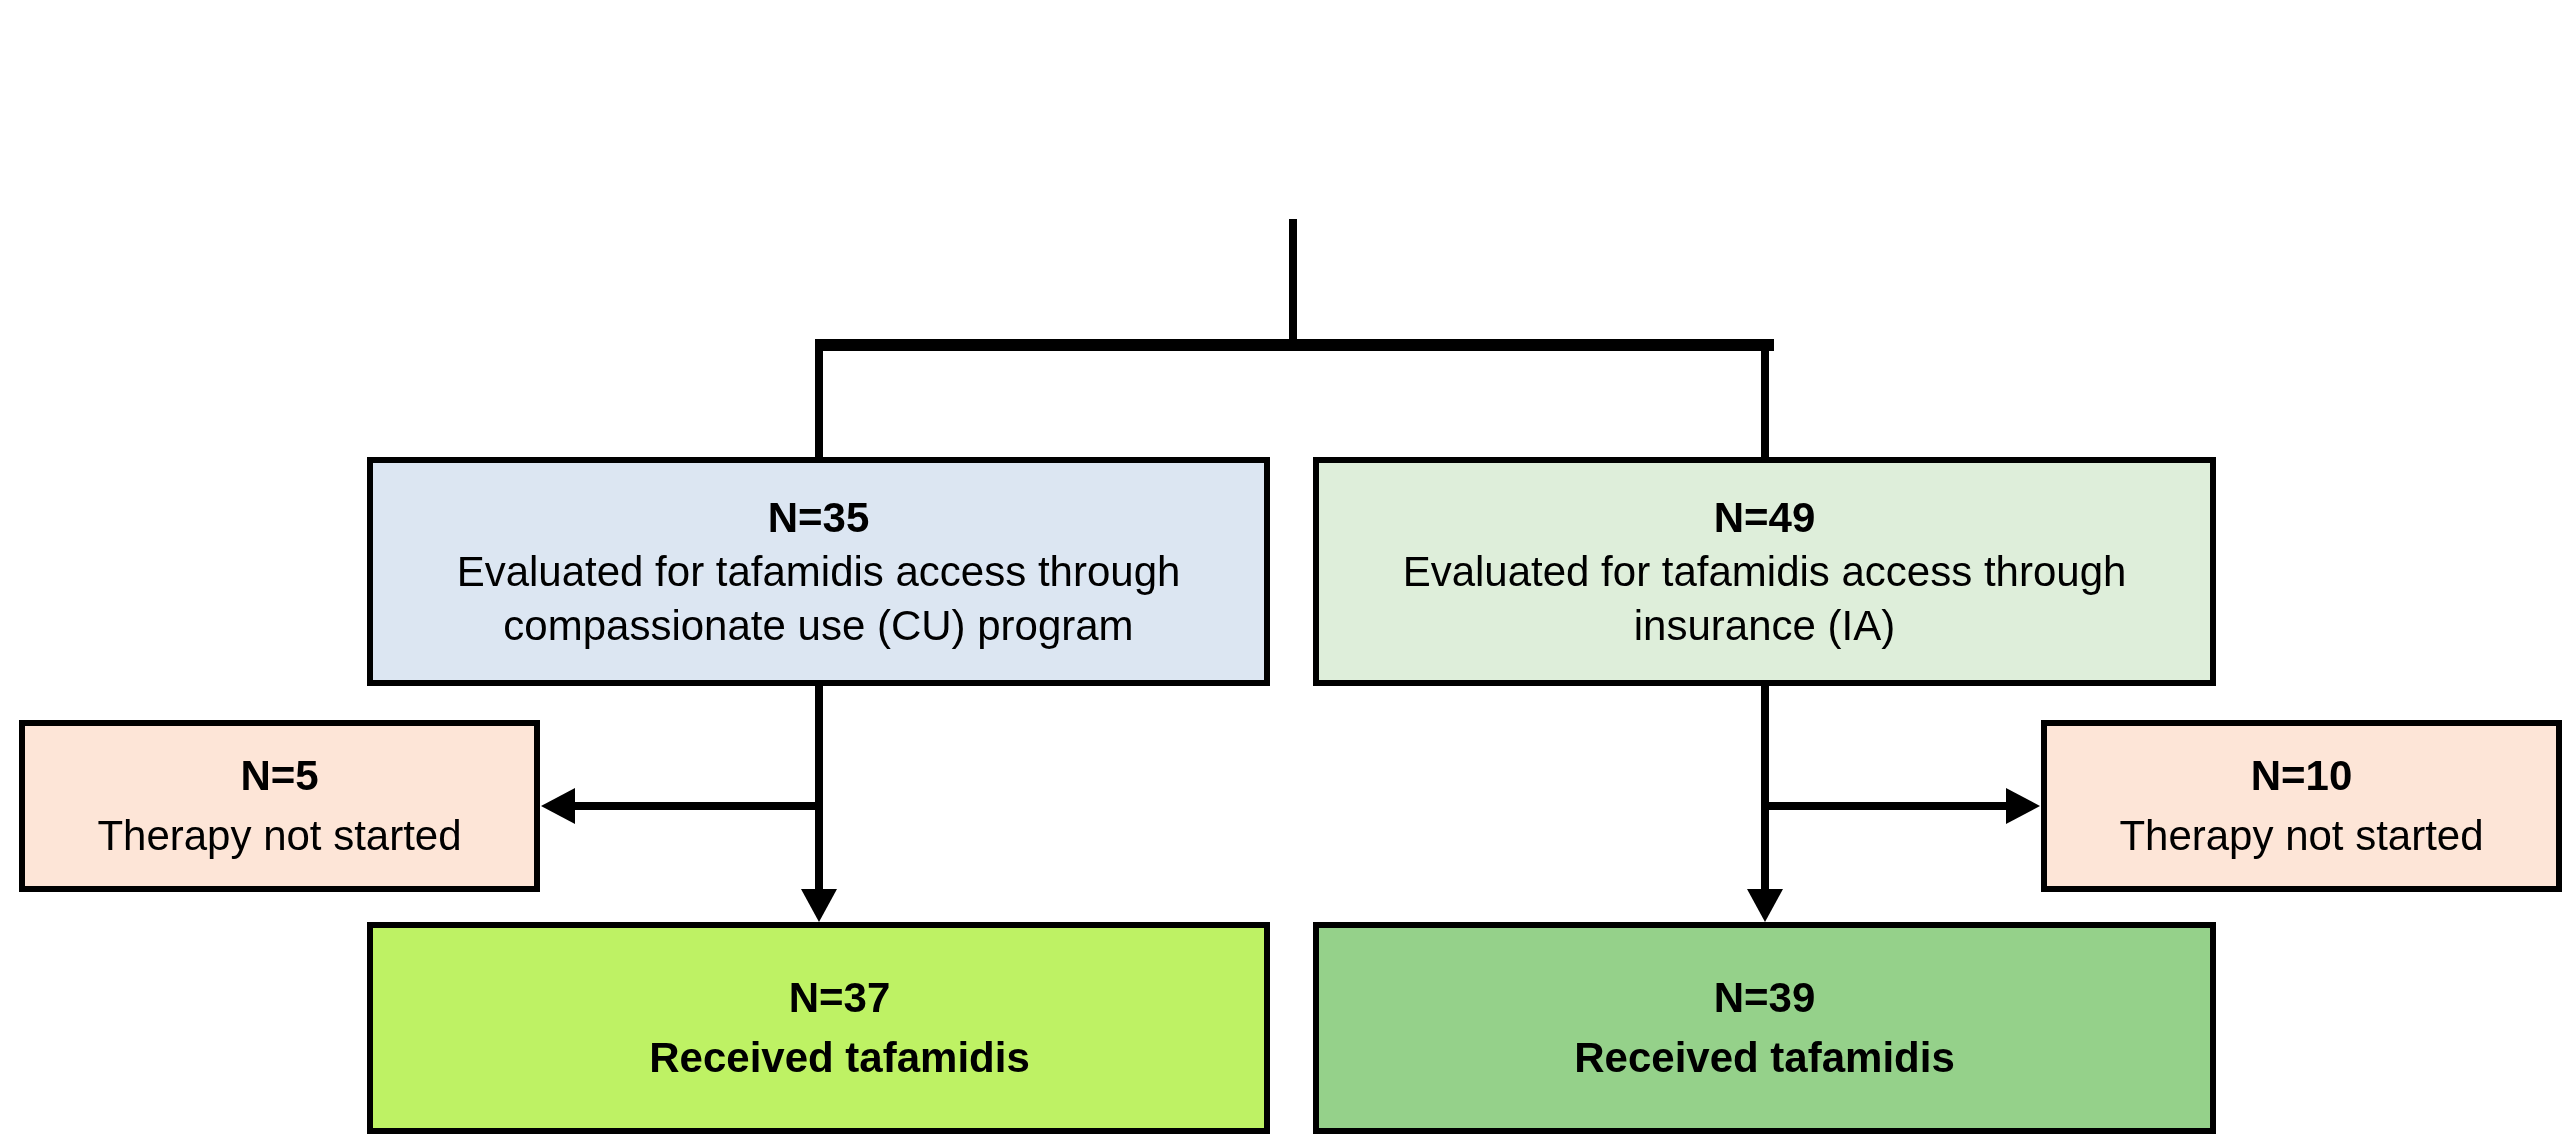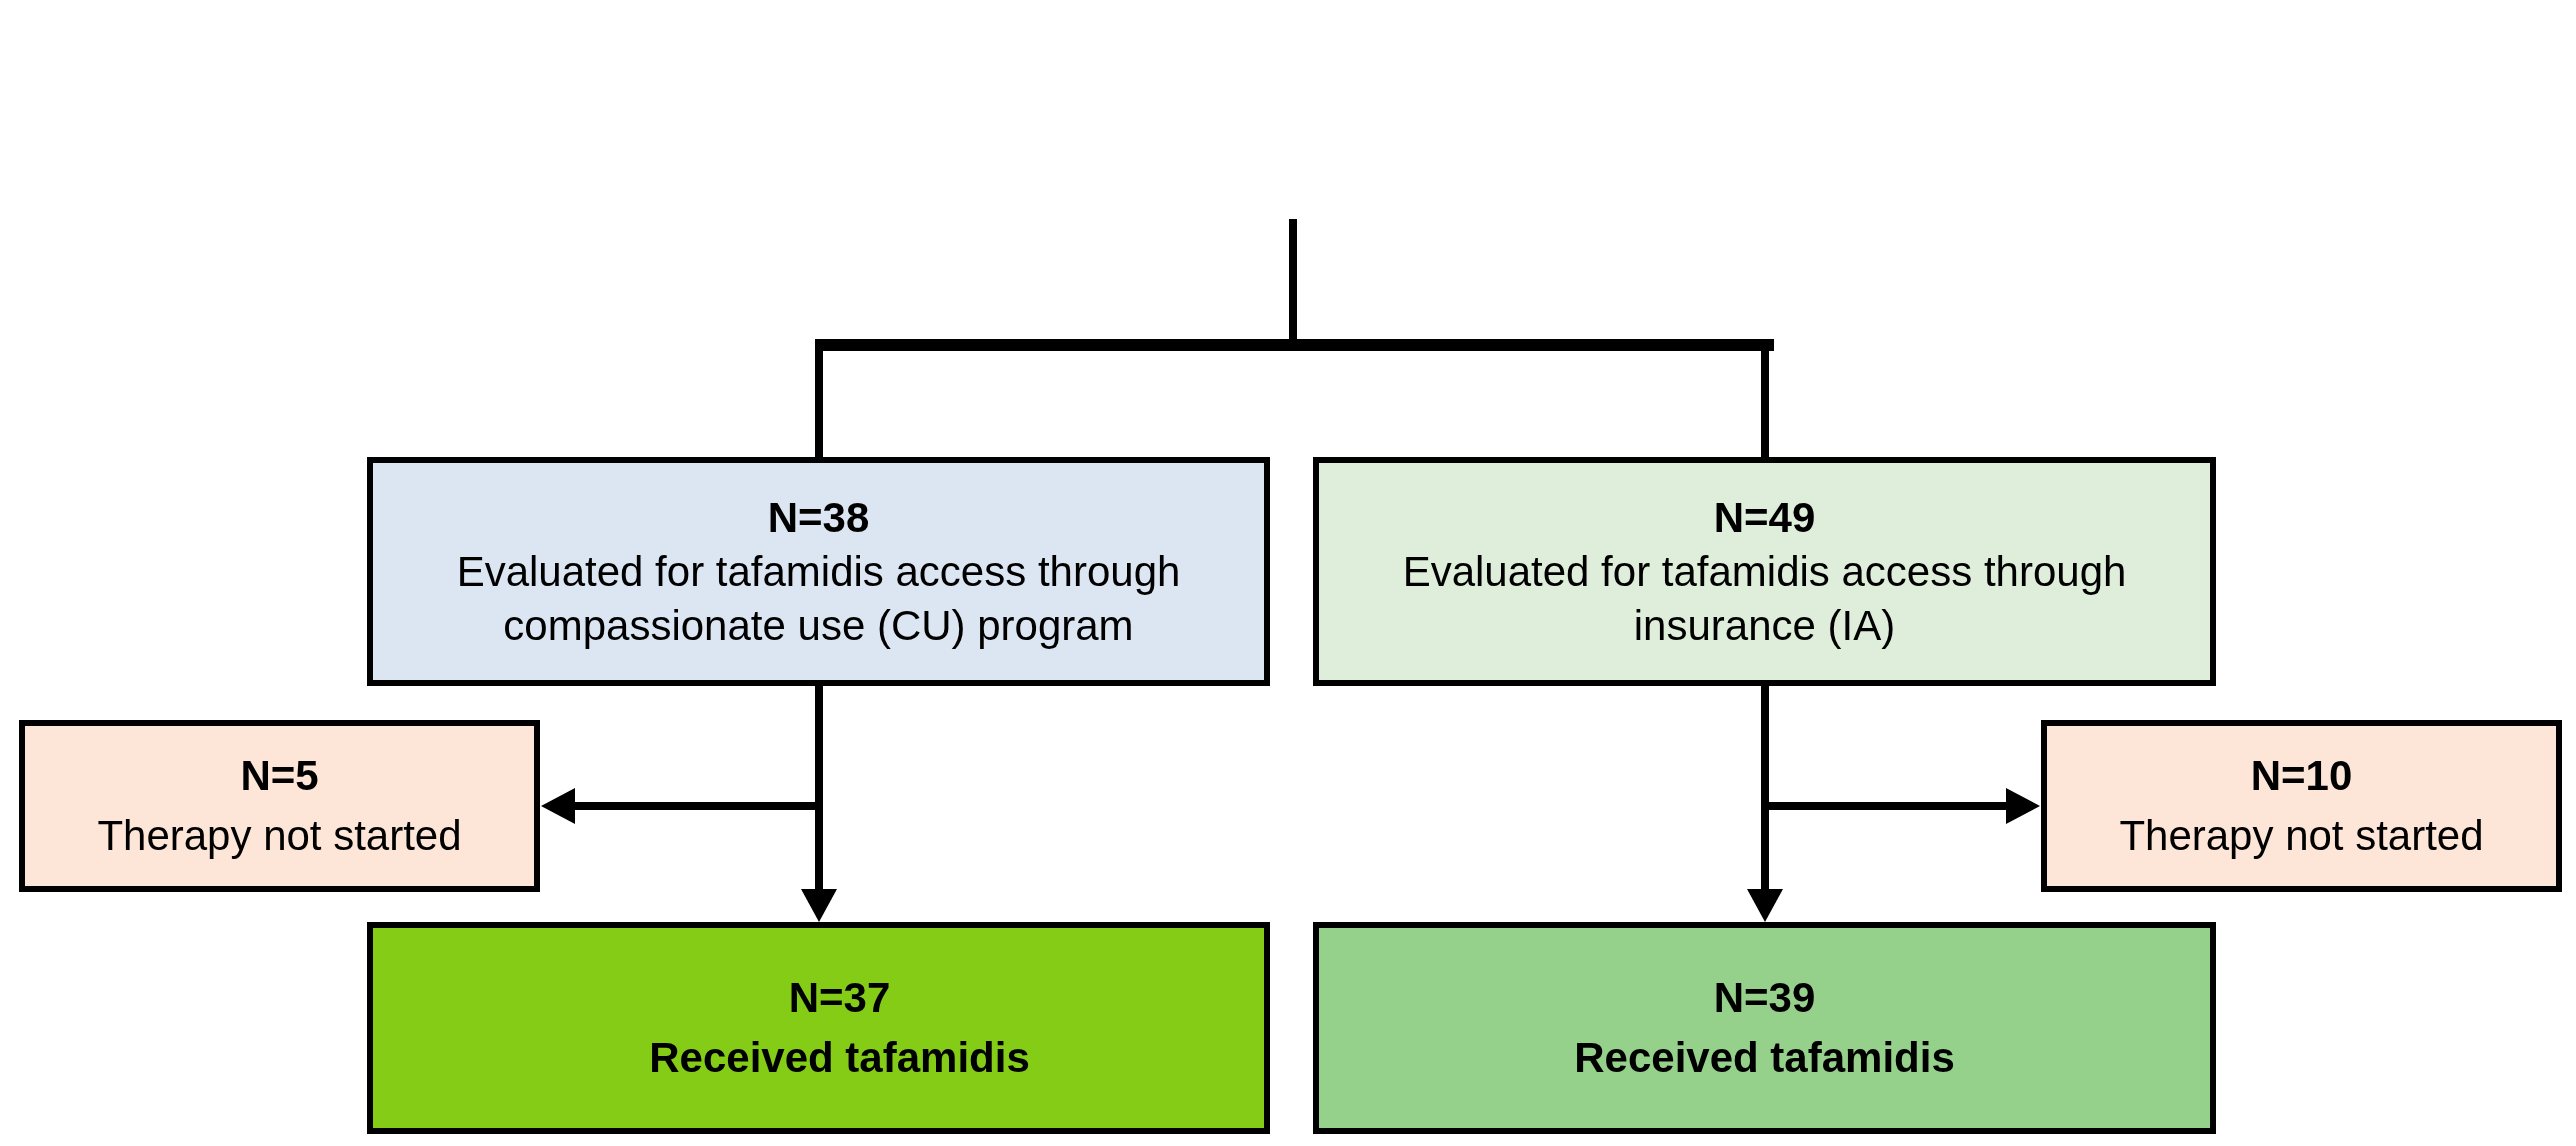--- a/index.html
+++ b/index.html
@@ -97,42 +97,42 @@
   <div class="conn conn-h-arrow-left"></div>
   <div class="conn conn-h-arrow-right"></div>
 
   <div class="ah ah-down ah-down-left"></div>
   <div class="ah ah-down ah-down-right"></div>
   <div class="ah ah-left ah-into-ns-left"></div>
   <div class="ah ah-right ah-into-ns-right"></div>
 
 
   <div class="node node-prior" style="background-color: rgb(220, 230, 242);">
-    <div class="nval">N=38</div>
+    <div class="nval">N=35</div>
     <div class="plain multiline">Evaluated for tafamidis access through
 compassionate use (CU) program</div>
   </div>
 
   <div class="node node-after" style="background-color: rgb(222, 238, 218);">
     <div class="nval">N=49</div>
     <div class="plain multiline">Evaluated for tafamidis access through
 insurance (IA)</div>
   </div>
 
   <div class="node node-ns-left" style="background-color: rgb(253, 229, 215);">
     <div class="nval">N=5</div>
     <div class="plain">Therapy not started</div>
   </div>
 
   <div class="node node-ns-right" style="background-color: rgb(253, 229, 215);">
     <div class="nval">N=10</div>
     <div class="plain">Therapy not started</div>
   </div>
 
-  <div class="node node-recv-left" style="background-color: #84cc16; padding-left: 42px;">
+  <div class="node node-recv-left" style="background-color: #bef264; padding-left: 42px;">
     <div class="nval">N=37</div>
     <div class="plain">Received tafamidis</div>
   </div>
 
   <div class="node node-recv-right" style="background-color: rgb(149, 209, 138);">
     <div class="nval">N=39</div>
     <div class="plain">Received tafamidis</div>
   </div>
 
 </div>

